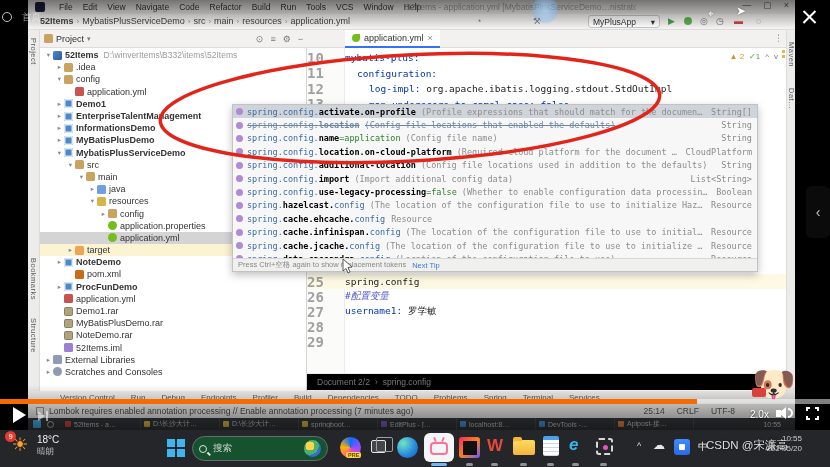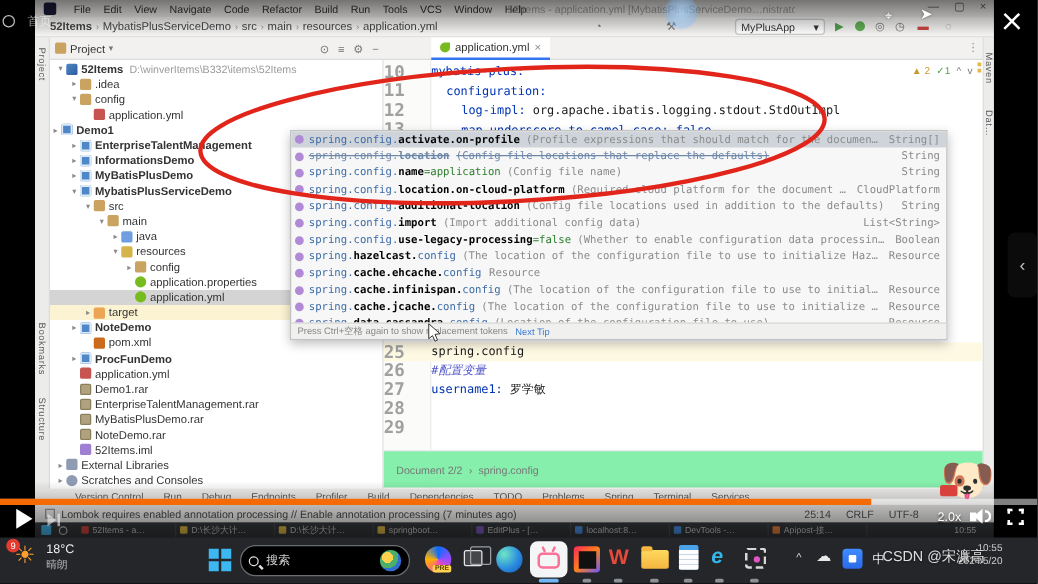--- a/index.html
+++ b/index.html
@@ -68,21 +68,21 @@
   .c-key{color:#0033b3;}
   .c-kw{color:#0033b3;}
   .c-plain{color:#1a1a1a;}
   .c-comment{color:#4f54c8;font-style:italic;}
   #toplines{position:absolute;left:0;top:2px;right:0;}
   #bottomlines{position:absolute;left:0;top:226px;right:0;}
   #bottomlines .cl{height:15px;}
   #inspect{position:absolute;right:8px;top:4px;display:flex;gap:5px;font-size:8px;color:#777;align-items:center;}
   #inspect .w{color:#c99a2c;}
   #inspect .g{color:#4d9e4d;}
-  #docbar{position:absolute;left:0;bottom:1px;right:0;height:30px;border-top:1px solid #ececec;background:#86efac;
+  #docbar{position:absolute;left:0;bottom:1px;right:0;height:17px;border-top:1px solid #ececec;background:#000000;
           display:flex;align-items:center;gap:5px;padding-left:10px;font-size:8.5px;color:#777;}
   #scrollmarks{position:absolute;right:1px;top:2px;width:3px;height:60px;}
   #scrollmarks i{display:block;width:3px;height:3px;margin-bottom:2px;}
   
   #popup{position:absolute;left:204px;top:104px;width:526px;height:168px;background:#f7f7f7;border:1px solid #c2c2c2;
          box-shadow:0 3px 8px rgba(0,0,0,.25);z-index:4;}
   #prow-wrap{height:154px;overflow:hidden;}
   .prow{height:13.4px;display:flex;align-items:center;padding:0 5px 0 3px;font-family:"DejaVu Sans Mono",monospace;font-size:8.5px;white-space:nowrap;}
   .prow.sel{background:#cfd4da;}
   .picon{width:7px;height:7px;border-radius:50%;background:#b08ad6;margin-right:4px;flex:none;}
@@ -149,21 +149,21 @@
   #taskbar{position:absolute;left:0;top:430px;width:830px;height:37px;background:#24262a;z-index:10;}
   #weather{position:absolute;left:8px;top:3px;display:flex;align-items:center;gap:5px;}
   #wicon{position:relative;width:24px;height:24px;font-size:19px;line-height:24px;color:#ff9f2e;text-align:center;}
   #wbadge{position:absolute;left:-3px;top:-2px;width:11px;height:11px;background:#e33b30;color:#fff;border-radius:50%;
           font-size:7.5px;line-height:11px;text-align:center;}
   #wtxt .t1{font-size:10px;color:#efefef;line-height:12px;}
   #wtxt .t2{font-size:8.5px;color:#b9b9b9;line-height:10px;}
   .tbicon{position:absolute;top:7px;}
   #startic{left:167px;display:grid;grid-template-columns:8px 8px;grid-gap:2px;top:9px;}
   #startic i{width:8px;height:8px;background:#3db7f2;display:block;}
-  #searchpill{left:192px;top:6px;width:136px;height:25px;border-radius:13px;background:#000000;border:1px solid #696c70;
+  #searchpill{left:192px;top:6px;width:136px;height:25px;border-radius:13px;background:#14532d;border:1px solid #696c70;
               display:flex;align-items:center;padding:0 6px;gap:6px;}
   #mag{width:8px;height:8px;border:1.5px solid #e3e3e3;border-radius:50%;position:relative;flex:none;}
   #mag::after{content:"";position:absolute;left:7px;top:7px;width:4px;height:1.5px;background:#e3e3e3;transform:rotate(45deg);}
   #searchtxt{font-size:9.5px;color:#d5d5d5;flex:1;}
   #sphere{width:17px;height:17px;border-radius:50%;flex:none;
           background:radial-gradient(circle at 35% 35%,#ffd24d 0 28%,#4db06a 29% 55%,#2f6fd0 56% 100%);}
   #copilot{left:340px;width:21px;height:21px;border-radius:50%;background:conic-gradient(#0b6cff,#9a4dff,#ff4da6,#ffb300,#0b6cff);}
   #copilot b{position:absolute;left:6px;top:15px;background:#ffd34d;color:#5b4500;font-size:5.5px;padding:0 2px;border-radius:2px;font-weight:bold;}
   #taskview{left:371px;top:10px;width:15px;height:13px;border:1.5px solid #e6e6e6;border-radius:2px;background:rgba(255,255,255,.15);}
   #taskview::after{content:"";position:absolute;left:4px;top:-4px;width:15px;height:13px;border:1.5px solid #9aa0a6;border-radius:2px;}
@@ -284,21 +284,21 @@
         <div class="trow" style="padding-left: 15px;">
           <span class="tchev">▾</span>
           <span class="ti i-folder"></span>
           <span class="tlabel">config</span>
         </div>
         <div class="trow" style="padding-left: 26px;">
           <span class="tchev"></span>
           <span class="ti i-yaml"></span>
           <span class="tlabel">application.yml</span>
         </div>
-        <div class="trow" style="">
+        <div class="trow" style="padding-left: 15px;">
           <span class="tchev">▸</span>
           <span class="ti i-module"></span>
           <span class="tlabel b">Demo1</span>
         </div>
         <div class="trow" style="padding-left: 15px;">
           <span class="tchev">▸</span>
           <span class="ti i-module"></span>
           <span class="tlabel b">EnterpriseTalentManagement</span>
         </div>
         <div class="trow" style="padding-left: 15px;">
@@ -373,25 +373,20 @@
         </div>
         <div class="trow" style="padding-left: 15px;">
           <span class="tchev"></span>
           <span class="ti i-yaml"></span>
           <span class="tlabel">application.yml</span>
         </div>
         <div class="trow" style="padding-left: 15px;">
           <span class="tchev"></span>
           <span class="ti i-archive"></span>
           <span class="tlabel">Demo1.rar</span>
-        </div>
-        <div class="trow" style="padding-left: 15px;">
-          <span class="tchev"></span>
-          <span class="ti i-archive"></span>
-          <span class="tlabel">EnterpriseTalentManagement.rar</span>
         </div>
         <div class="trow" style="padding-left: 15px;">
           <span class="tchev"></span>
           <span class="ti i-archive"></span>
           <span class="tlabel">MyBatisPlusDemo.rar</span>
         </div>
         <div class="trow" style="padding-left: 15px;">
           <span class="tchev"></span>
           <span class="ti i-archive"></span>
           <span class="tlabel">NoteDemo.rar</span>
@@ -487,21 +482,21 @@
             <span class="picon"></span>
             <span class="p-pre">spring.config.</span>
             <span class="p-b">activate.on-profile</span>
             <span class="p-desc">(Profile expressions that should match for the documen…</span>
             <span class="p-type">String[]</span>
           </div>
           <div class="prow dep">
             <span class="picon"></span>
             <span class="p-pre">spring.config.</span>
             <span class="p-b">location</span>
-            <span class="p-desc">(Config file locations that replace the defaults)</span>
+            <span class="p-desc">(Config file locations that enabled the defaults)</span>
             <span class="p-type">String</span>
           </div>
           <div class="prow">
             <span class="picon"></span>
             <span class="p-pre">spring.config.</span>
             <span class="p-b">name</span>
             <span class="p-eq">=application</span>
             <span class="p-desc">(Config file name)</span>
             <span class="p-type">String</span>
           </div>

